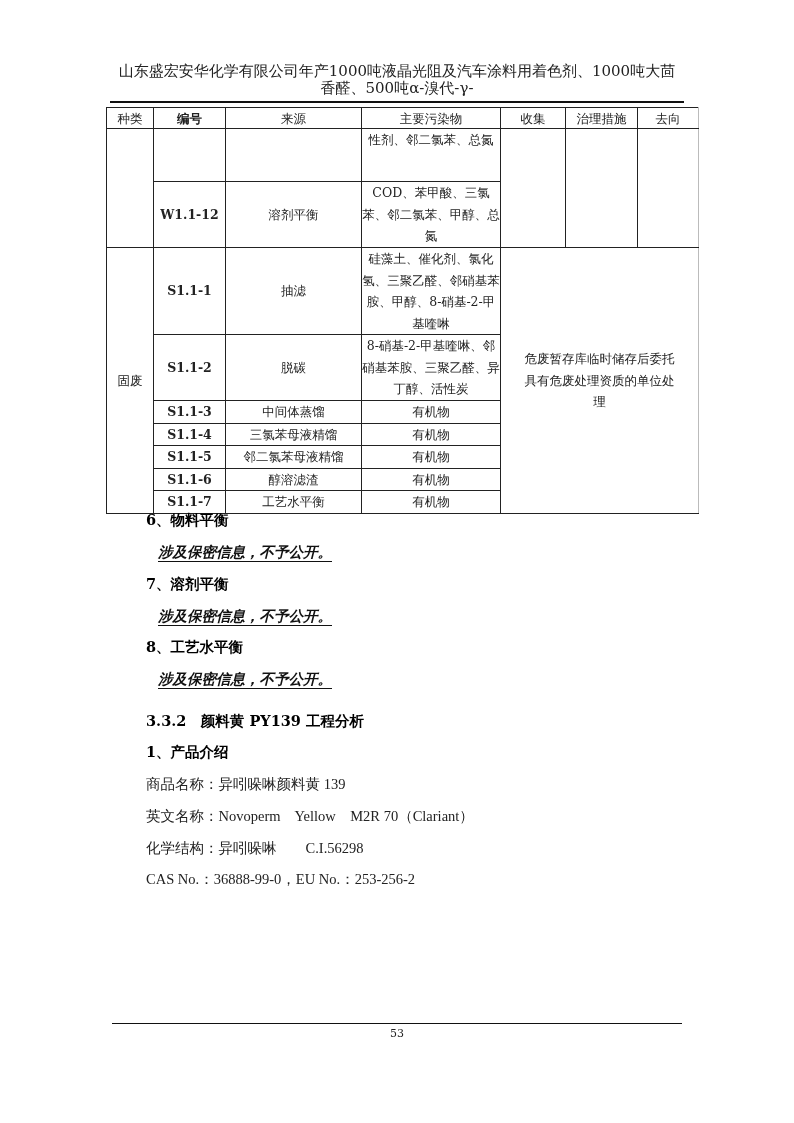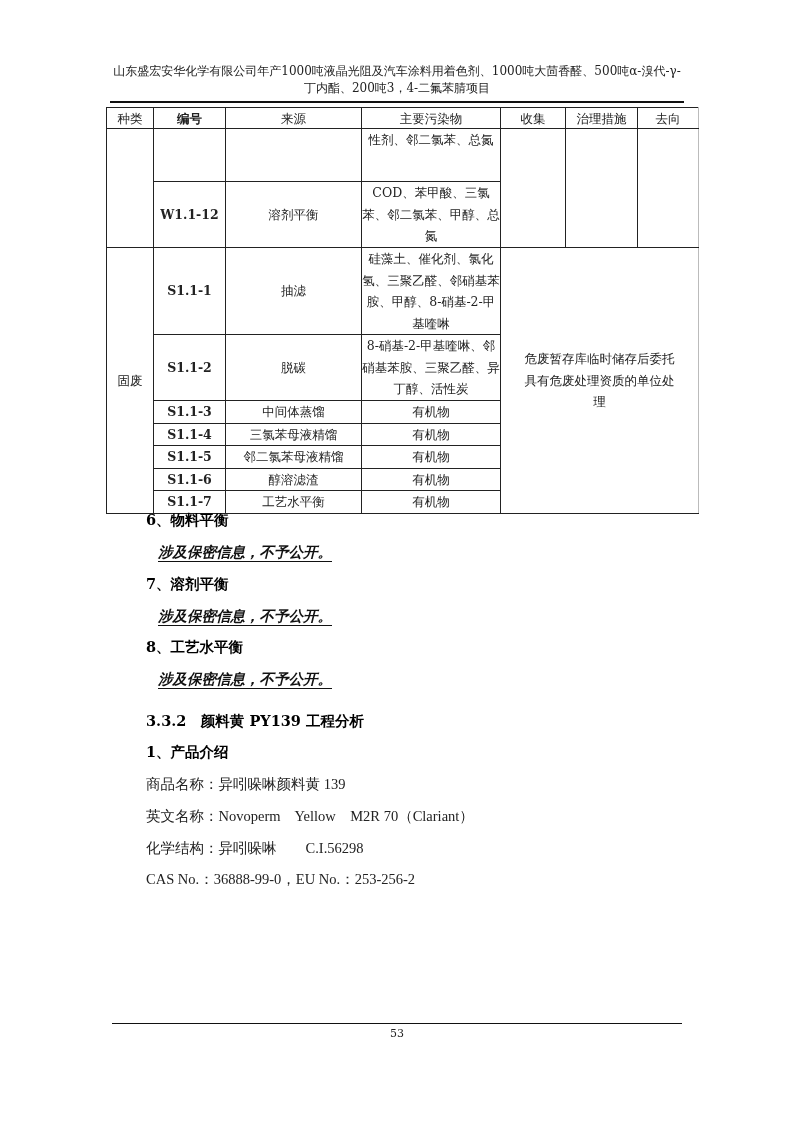--- a/index.html
+++ b/index.html
@@ -1,19 +1,19 @@
 <!DOCTYPE html>
 <html><head>
 <meta charset="utf-8">
 <style>
   html, body { margin:0; padding:0; background:#ffffff; }
   body { width:794px; height:1123px; position:relative; overflow:hidden;
          font-family: "DejaVu Serif", "Liberation Serif", serif; color:#111; }
   .header { position:absolute; left:112px; top:63px; width:570px; text-align:center;
-            font-size:12px; line-height:17px; color:#222; }
+            font-size:15px; line-height:17px; color:#222; }
   .header-rule { position:absolute; left:110px; top:101px; width:574px; height:0;
                  border-top:2px solid #111; }
   table.grid { position:absolute; left:106px; top:107px; border-collapse:collapse;
                table-layout:fixed; width:592px; font-size:12.5px; color:#222; }
   table.grid td, table.grid th { border:1px solid #222; text-align:center;
                vertical-align:middle; padding:0 0; font-weight:normal; line-height:21.5px; }
   table.grid th { height:20px; line-height:19px; }
   table.grid .lgray { border-left-color:#bbb;font-weight:bold; }
   table.grid .rgray { border-right-color:#bbb; }
   .sec { position:absolute; left:146px; font-size:14.5px; font-weight:bold;
@@ -25,21 +25,20 @@
   .footer-rule { position:absolute; left:112px; top:1023px; width:570px; height:0;
                  border-top:1px solid #111; }
   .page-num { position:absolute; left:0; width:794px; top:1027px; text-align:center;
               font-size:11px; color:#222; }
 </style>
 </head>
 <body>
 
 <div class="header">
   <div>山东盛宏安华化学有限公司年产1000吨液晶光阻及汽车涂料用着色剂、1000吨大茴香醛、500吨α-溴代-γ-</div>
-  <div>丁内酯、200吨3，4-二氟苯腈项目</div>
 </div>
 <div class="header-rule"></div>
 
 <table class="grid">
   <colgroup>
     <col style="width:47px">
       <col style="width:72px">
       <col style="width:136px">
     <col style="width:139px">
       <col style="width:65px">

